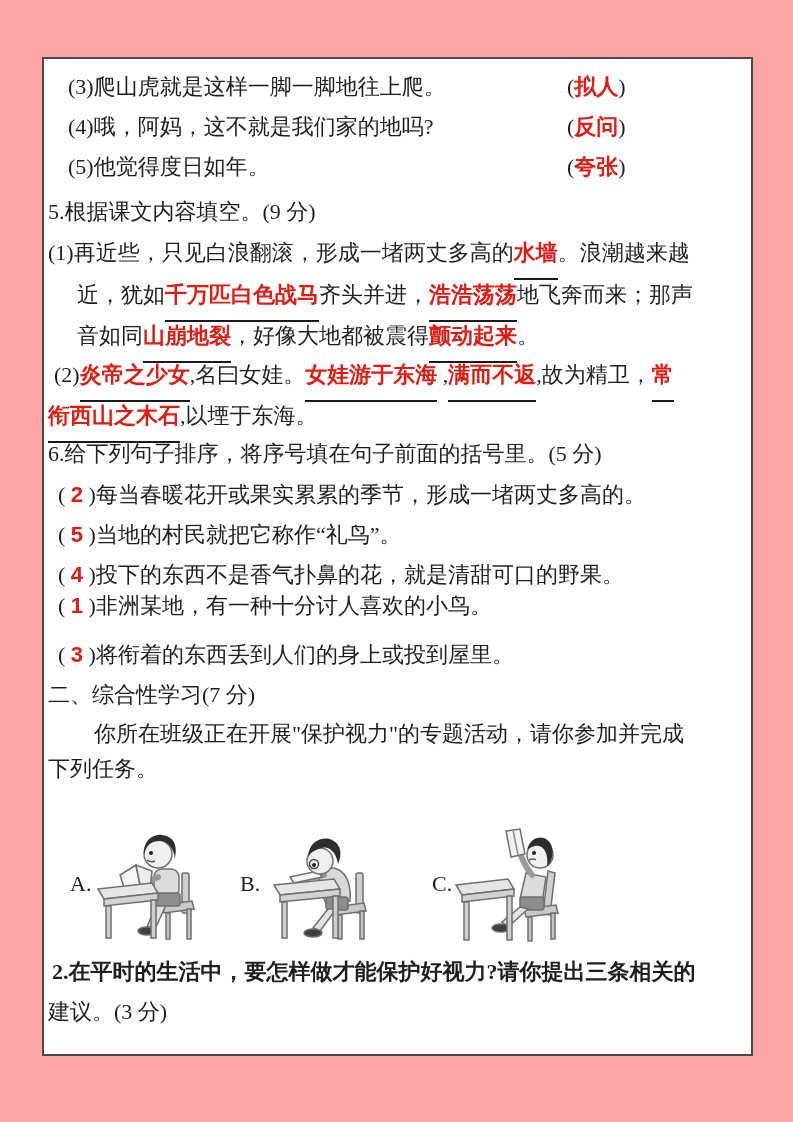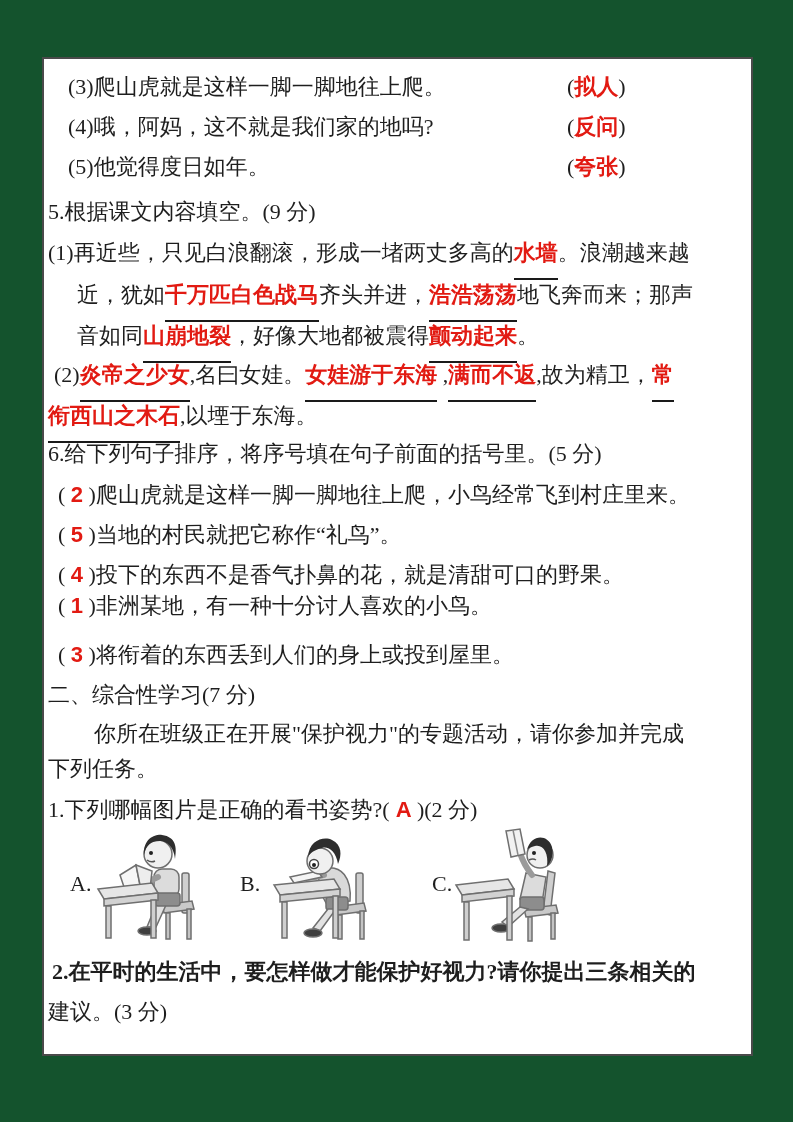--- a/index.html
+++ b/index.html
@@ -1,17 +1,17 @@
 <!DOCTYPE html>
 <html><head>
 <meta charset="utf-8">
 <style>
   html,body{margin:0;padding:0;background:#ffffff;}
   .page{
-    position:relative;width:793px;height:1122px;background:#14532d;
+    position:relative;width:793px;height:1122px;background:#fca5a5;
     font-family:"Liberation Serif","DejaVu Serif",serif;
     color:#1e1e1e;overflow:hidden;
   }
   .frame{
     position:absolute;left:42px;top:57px;width:707px;height:995px;
     border:2px solid #4a4a4a;background:#ffffff;
   }
   .line{
     position:absolute;font-size:22px;line-height:30px;white-space:nowrap;
     color:#1e1e1e;
@@ -50,31 +50,30 @@
     </div>
 
     <div class="line" style="top:138px;left:4px;">5.根据课文内容填空。(9 分)</div>
     <div class="line" style="top:179px;left:4px;"><span>(1)再近些，只见白浪翻滚，形成一堵两丈多高的</span><span class="seg-ru">水墙</span><span>。浪潮越来越</span></div>
     <div class="line" style="top:221px;left:33px;"><span>近，犹如</span><span class="seg-ru">千万匹白色战马</span><span>齐头并进，</span><span class="seg-ru">浩浩荡荡</span><span>地飞奔而来；那声</span></div>
     <div class="line" style="top:262px;left:33px;"><span>音如同</span><span class="seg-ru">山崩地裂</span><span>，好像大地都被震得</span><span class="seg-ru">颤动起来</span><span>。</span></div>
     <div class="line" style="top:301px;left:10px;"><span>(2)</span><span class="seg-ru">炎帝之少女</span><span>,名曰女娃。</span><span class="seg-ru">女娃游于东海</span><span> ,</span><span class="seg-ru">满而不返</span><span>,故为精卫，</span><span class="seg-ru">常</span></div>
     <div class="line" style="top:342px;left:4px;text-align:right;"><span class="seg-ru">衔西山之木石</span><span>,以堙于东海。</span></div>
 
     <div class="line" style="top:380px;left:4px;">6.给下列句子排序，将序号填在句子前面的括号里。(5 分)</div>
-    <div class="line" style="top:421px;left:14px;"><span class="paren">( </span><span class="red">2</span><span class="paren"> )</span><span>爬山虎就是这样一脚一脚地往上爬，小鸟经常飞到村庄里来。</span></div>
+    <div class="line" style="top:421px;left:14px;"><span class="paren">( </span><span class="red">2</span><span class="paren"> )</span><span>每当春暖花开或果实累累的季节，形成一堵两丈多高的。</span></div>
     <div class="line" style="top:461px;left:14px;"><span class="paren">( </span><span class="red">5</span><span class="paren"> )</span><span>当地的村民就把它称作“礼鸟”。</span></div>
     <div class="line" style="top:501px;left:14px;"><span class="paren">( </span><span class="red">4</span><span class="paren"> )</span><span>投下的东西不是香气扑鼻的花，就是清甜可口的野果。</span></div>
     <div class="line" style="top:532px;left:14px;"><span class="paren">( </span><span class="red">1</span><span class="paren"> )</span><span>非洲某地，有一种十分讨人喜欢的小鸟。</span></div>
     <div class="line" style="top:581px;left:14px;"><span class="paren">( </span><span class="red">3</span><span class="paren"> )</span><span>将衔着的东西丢到人们的身上或投到屋里。</span></div>
 
     <div class="line" style="top:621px;left:4px;">二、综合性学习(7 分)</div>
     <div class="line" style="top:660px;left:50px;">你所在班级正在开展"保护视力"的专题活动，请你参加并完成</div>
     <div class="line" style="top:695px;left:4px;">下列任务。</div>
 
-    <div class="line" style="top:736px;left:4px;"><span>1.下列哪幅图片是正确的看书姿势?(</span><span class="seg-r"> A </span><span>)(2 分)</span></div>
 
     <div class="figures">
       <span class="fig-label" style="left:26px;top:44px;">A.</span>
       <svg class="fig" style="left:50px;top:0;" width="112" height="118" viewBox="0 0 112 118">
         <g stroke="#6f6f6f" stroke-width="1.5">
           <rect x="88" y="46" width="7" height="40" rx="2" fill="#cfcfcf"></rect>
           <polygon points="68,78 98,74 100,82 70,86" fill="#c9c9c9"></polygon>
           <rect x="72" y="86" width="4" height="26" fill="#c4c4c4"></rect>
           <rect x="93" y="82" width="4" height="30" fill="#c4c4c4"></rect>
           <polygon points="62,78 72,78 62,100 53,100" fill="#e2e2e2"></polygon>

